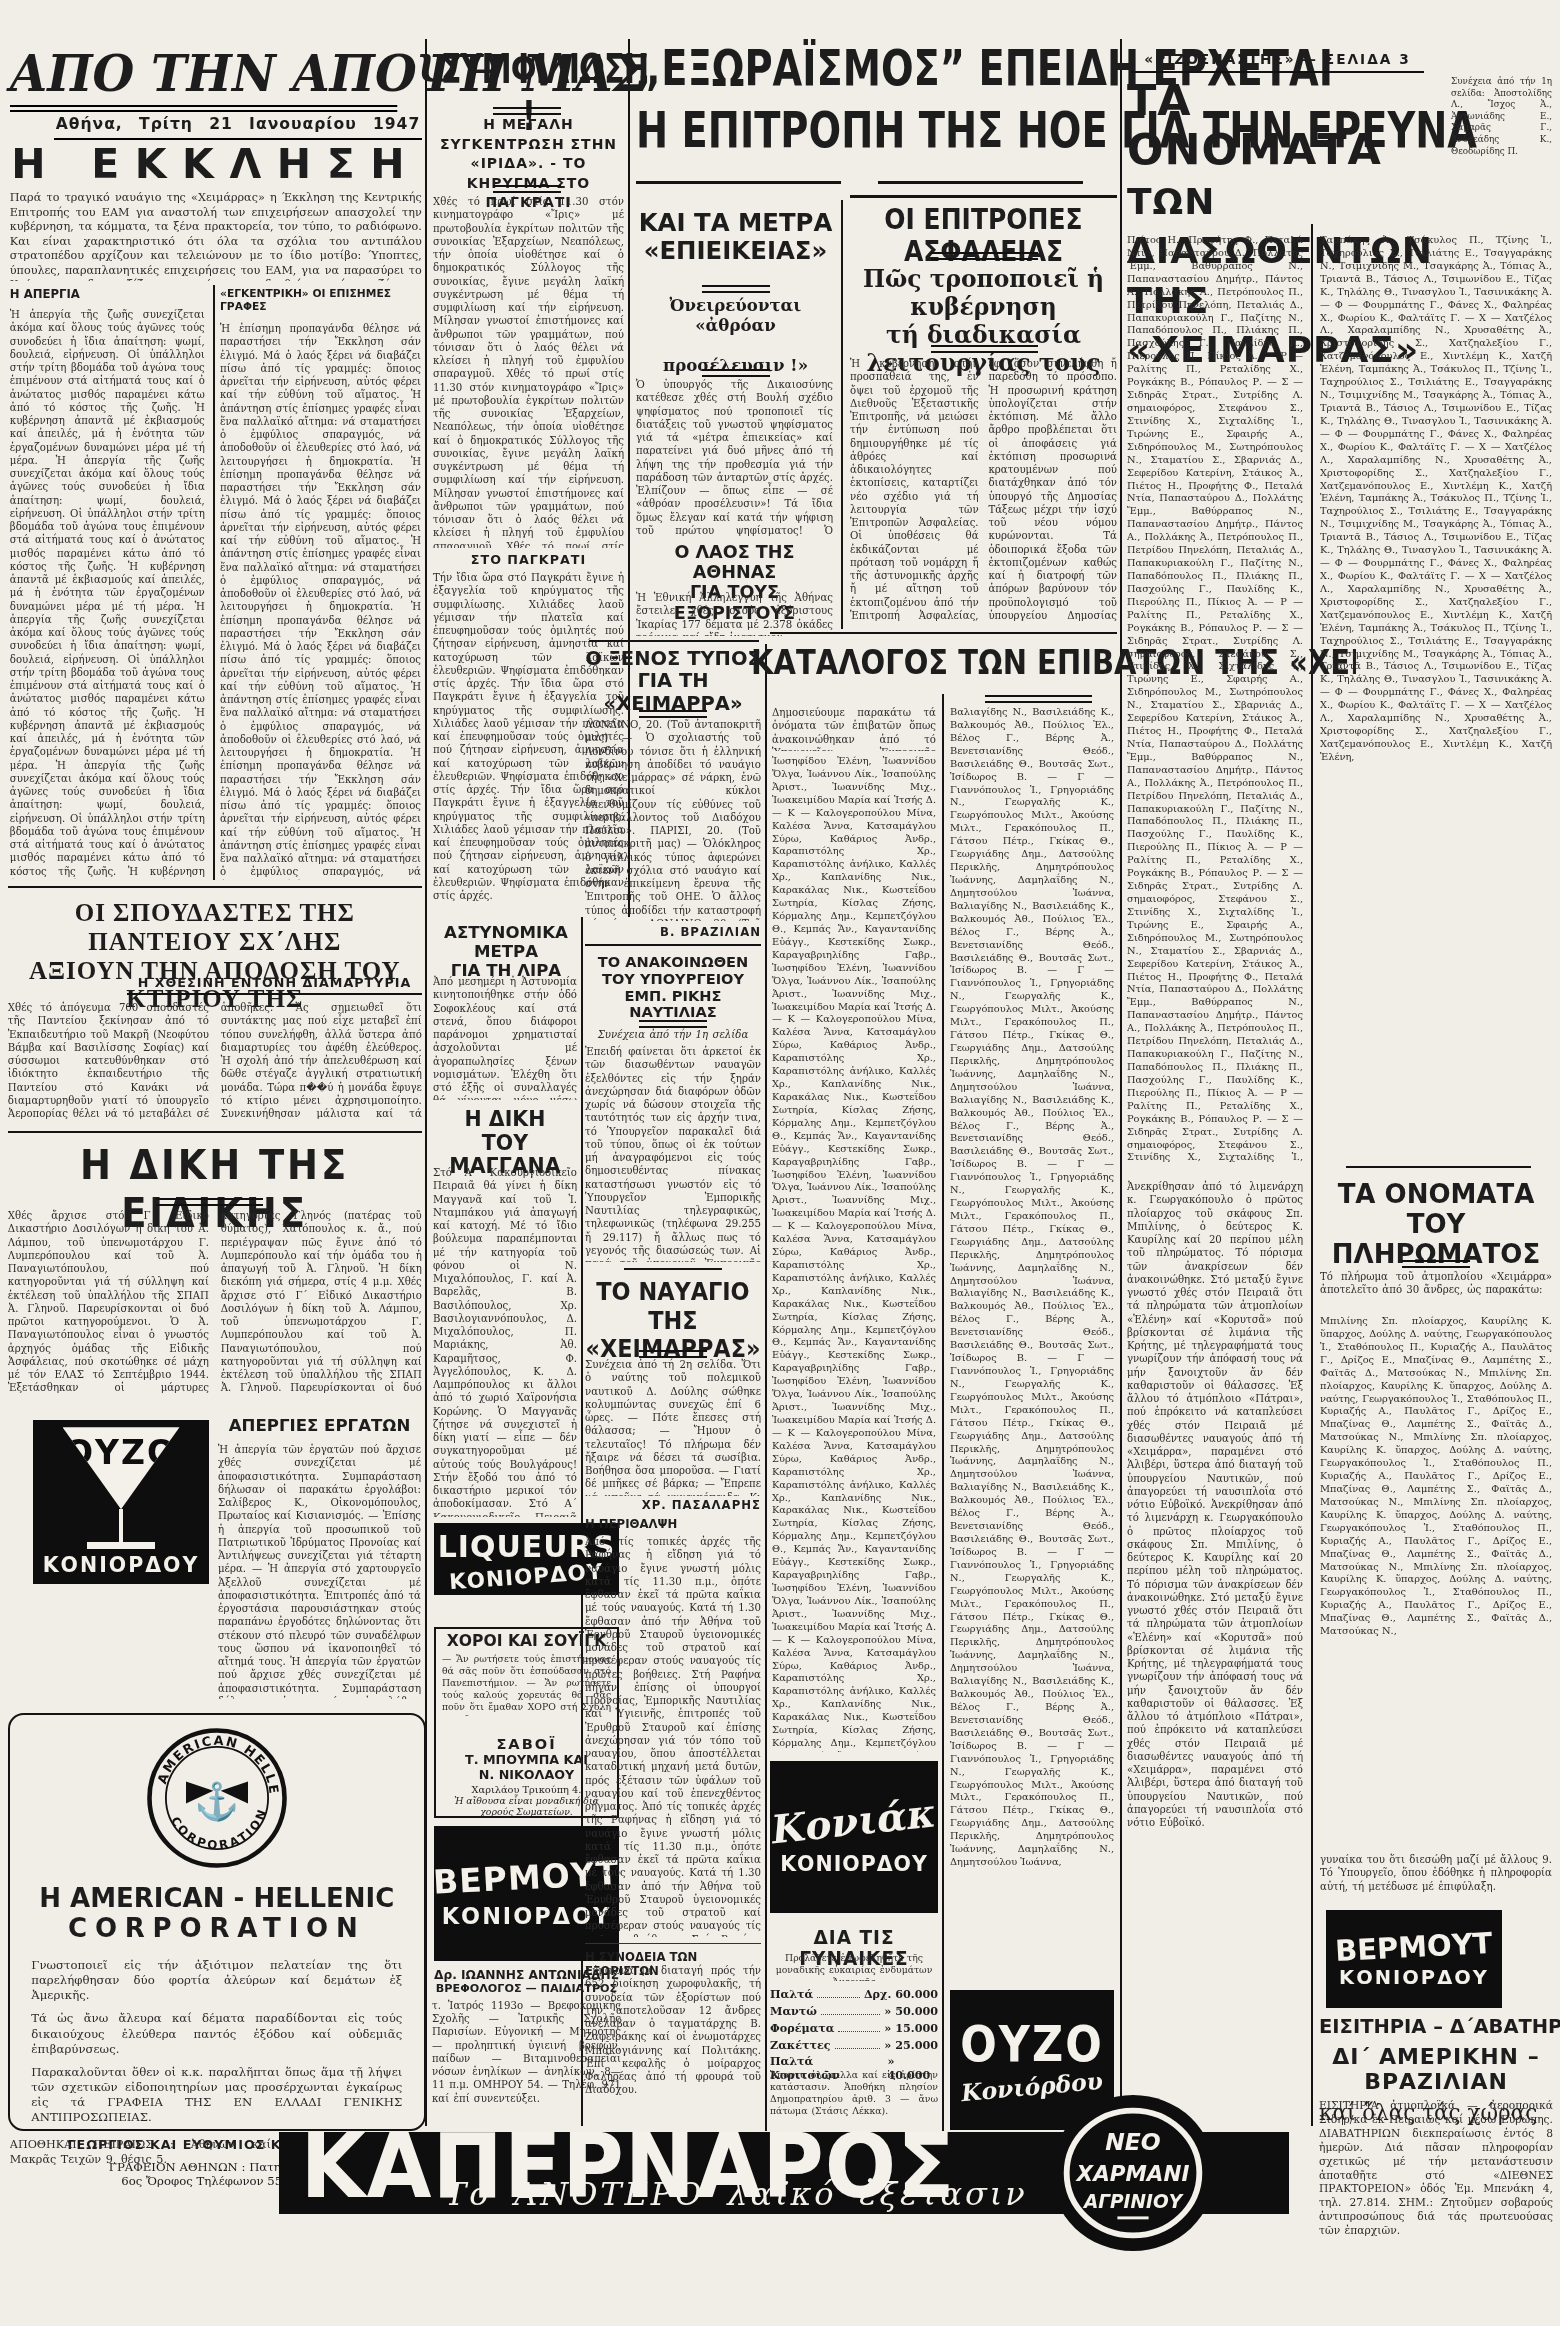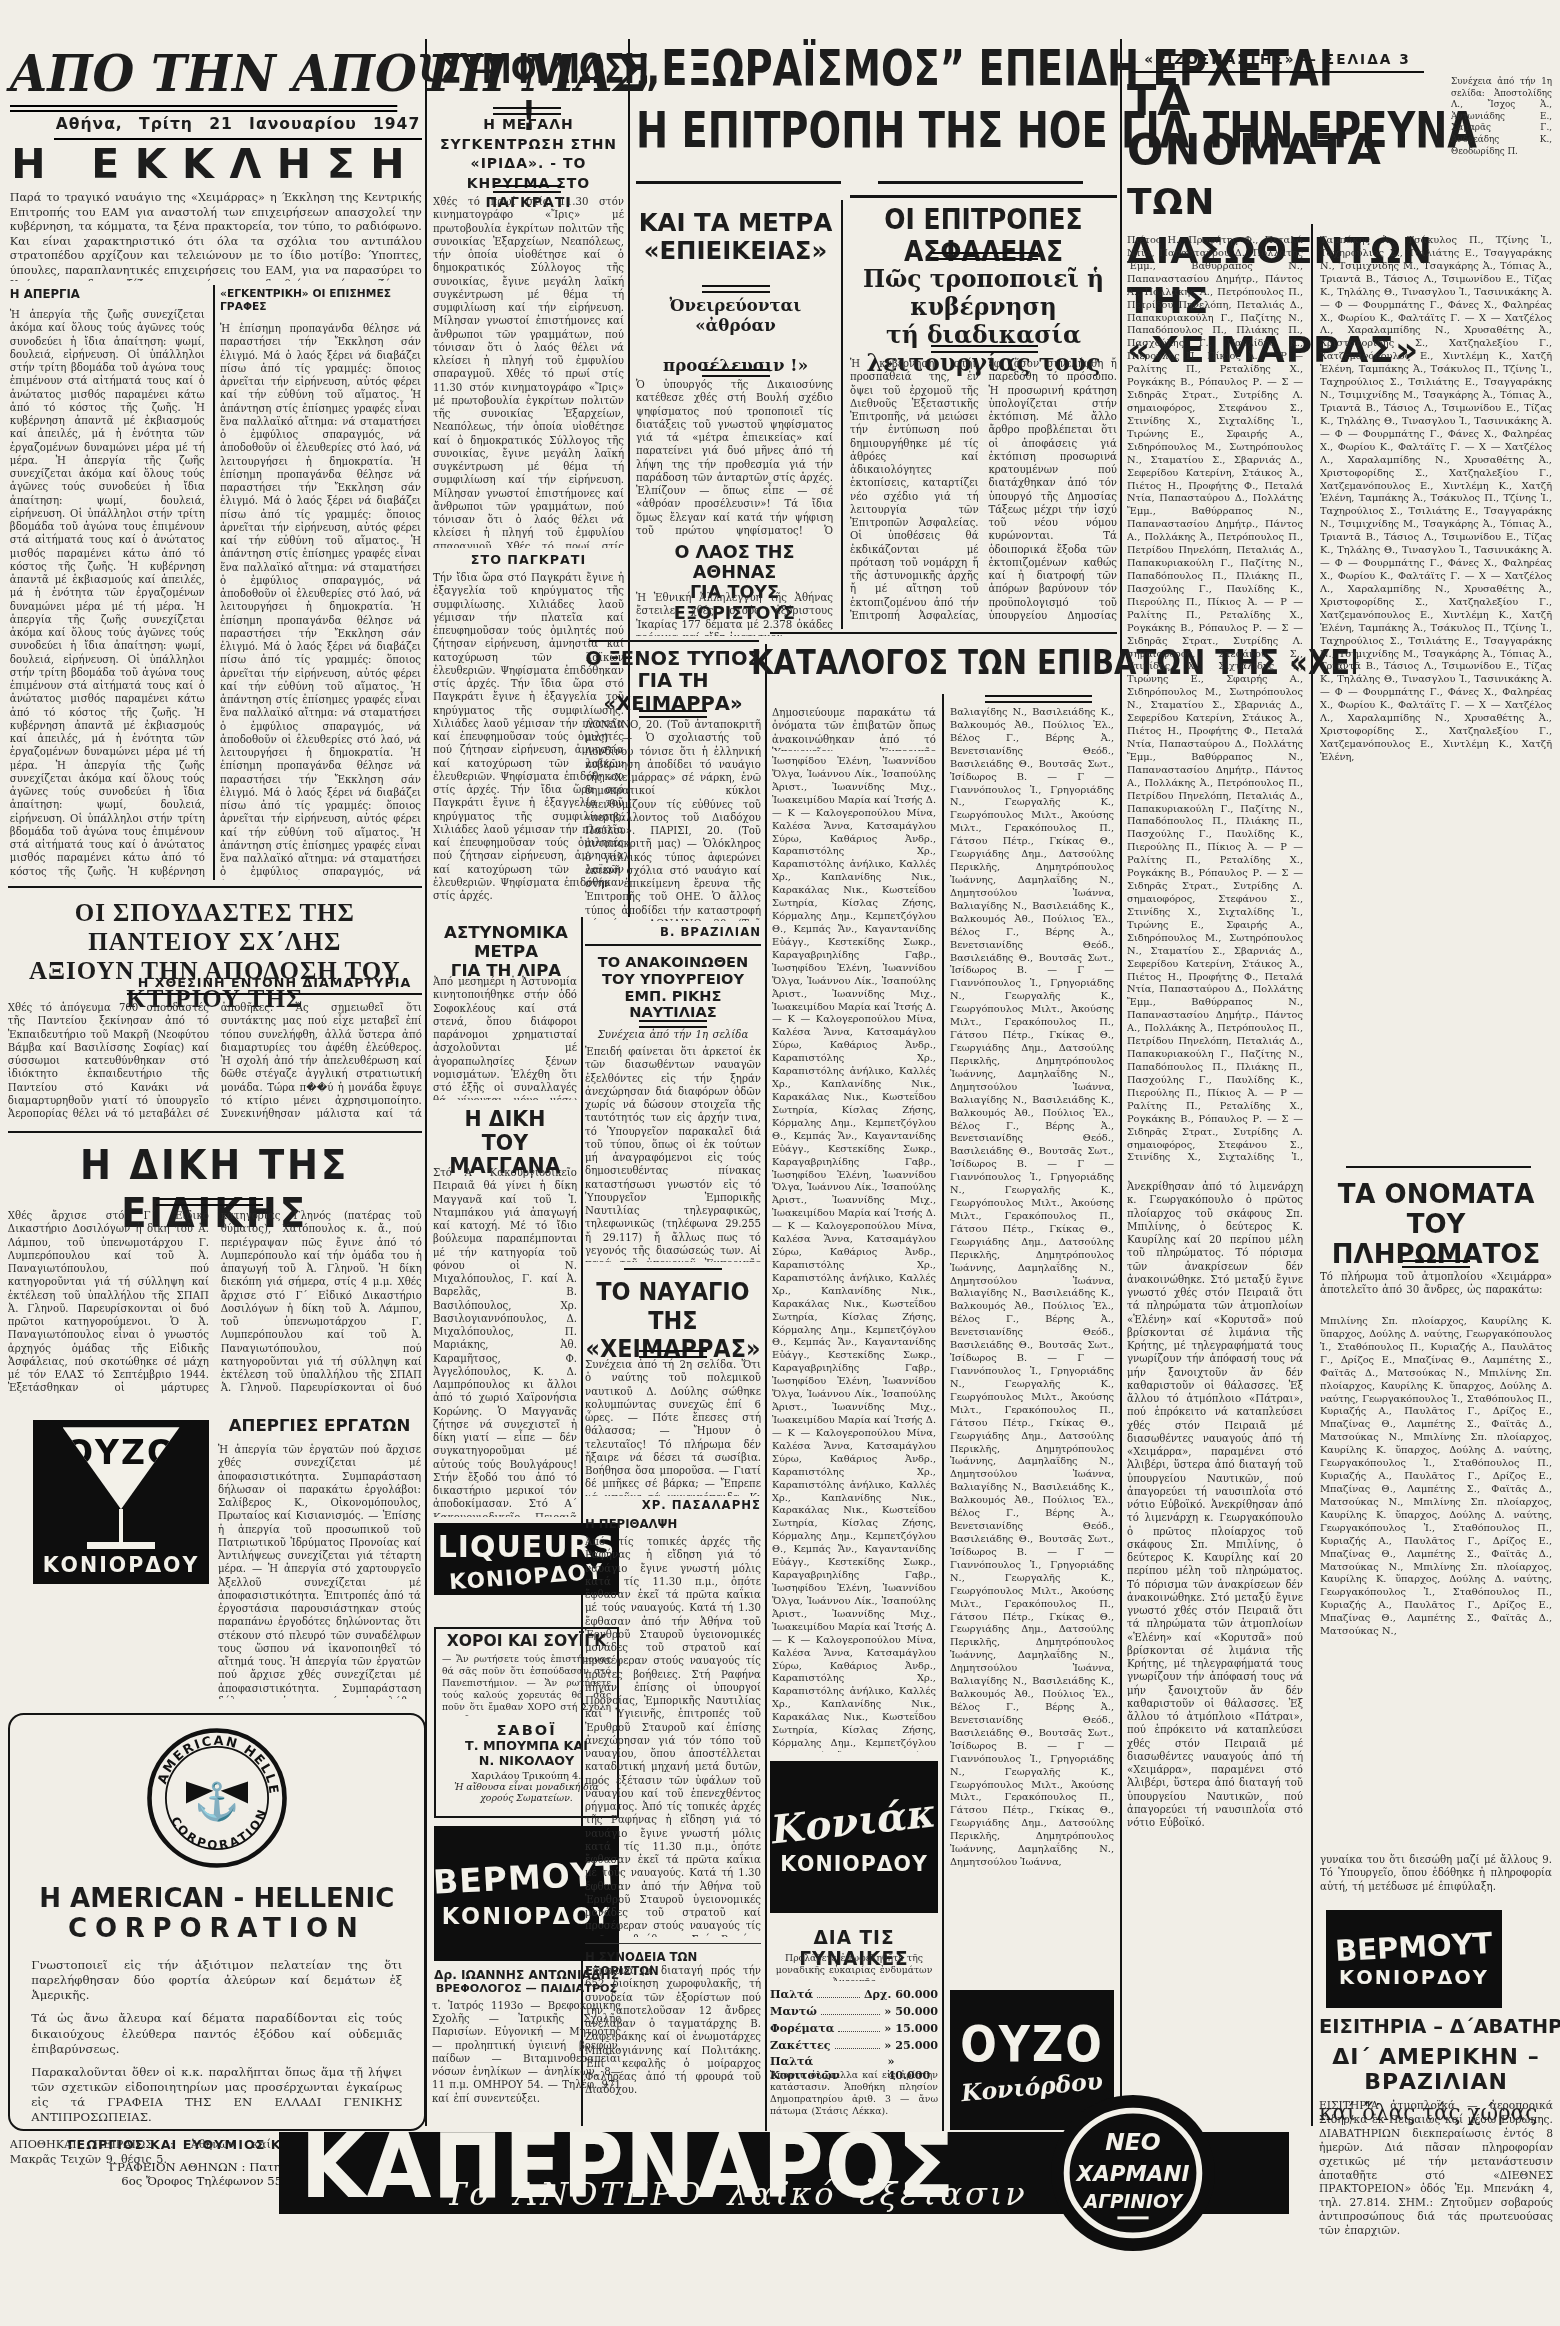--- a/index.html
+++ b/index.html
@@ -143,21 +143,21 @@
   <div class="abs bt" style="left:433px;top:1166px;width:144px;height:351px;">Στό Α΄ Κακουργιοδικεῖο Πειραιᾶ θά γίνει ἡ δίκη Μαγγανᾶ καί τοῦ Ἰ. Νταμπάκου γιά ἀπαγωγή καί κατοχή. Μέ τό ἴδιο βούλευμα παραπέμπονται μέ τήν κατηγορία τοῦ φόνου οἱ Ν. Μιχαλόπουλος, Γ. καί Ἀ. Βαρελᾶς, Β. Βασιλόπουλος, Χρ. Βασιλογιαννόπουλος, Δ. Μιχαλόπουλος, Π. Μαριάκης, Ἀθ. Καραμῆτσος, Φ. Ἀγγελόπουλος, Κ. Δ. Λαμπρόπουλος κι ἄλλοι ἀπό τό χωριό Χαϊρονήσια Κορώνης. Ὁ Μαγγανᾶς ζήτησε νά συνεχιστεῖ ἡ δίκη γιατί — εἶπε — δέν συγκατηγοροῦμαι μέ αὐτούς τούς Βουλγάρους! Στήν ἔξοδό του ἀπό τό δικαστήριο μερικοί τόν ἀποδοκίμασαν. Στό Α΄ Κακουργιοδικεῖο Πειραιᾶ θά γίνει ἡ δίκη Μαγγανᾶ καί τοῦ Ἰ. Νταμπάκου γιά ἀπαγωγή καί κατοχή. Μέ τό ἴδιο βούλευμα παραπέμπονται μέ τήν κατηγορία τοῦ φόνου οἱ Ν. Μιχαλόπουλος, Γ. καί Ἀ. Βαρελᾶς, Β. Βασιλόπουλος, Χρ. Βασιλογιαννόπουλος, Δ. Μιχαλόπουλος, Π. Μαριάκης, Ἀθ. Καραμῆτσος, Φ. Ἀγγελόπουλος, Κ. Δ. Λαμπρόπουλος κι ἄλλοι ἀπό τό χωριό Χαϊρονήσια Κορώνης. Ὁ Μαγγανᾶς ζήτησε νά συνεχιστεῖ ἡ δίκη γιατί — εἶπε — δέν συγκατηγοροῦμαι μέ αὐτούς τούς Βουλγάρους! Στήν ἔξοδό του ἀπό τό δικαστήριο μερικοί τόν ἀποδοκίμασαν. </div>
 
   <div class="abs adbox" style="left:434px;top:1523px;width:185px;height:72px;">
     <div class="sans b" style="font-size:30px;letter-spacing:1px;">LIQUEURS</div>
     <div class="sans b" style="font-size:21.5px;letter-spacing:1px;transform:rotate(-4deg);">ΚΟΝΙΟΡΔΟΥ</div>
   </div>
 
   <div class="abs" style="left:434px;top:1627px;width:185px;height:191px;border:2px solid #141414;padding:3.9px 5.9px;box-sizing:border-box;">
     <div class="h-sec" style="font-size:15.6px;">ΧΟΡΟΙ ΚΑΙ ΣΟΥΪΓΚ</div>
     <div class="bt" style="height:64px;font-size:9.3px;margin-top:2px;">— Ἄν ρωτήσετε τούς ἐπιστήμονας θά σᾶς ποῦν ὅτι ἐσπούδασαν στό Πανεπιστήμιον. — Ἄν ρωτήσετε τούς καλούς χορευτάς θά σᾶς ποῦν ὅτι ἔμαθαν ΧΟΡΟ στή Σχολή χοροῦ</div>
-    <div class="ctr sans b" style="font-size:14.6px;margin-top:4px;letter-spacing:2px;">ΣΑΒΟΪ</div>
+    <div class="ctr sans b" style="font-size:14.6px;margin-top:18px;letter-spacing:2px;">ΣΑΒΟΪ</div>
     <div class="ctr sans b" style="font-size:12.7px;">Τ. ΜΠΟΥΜΠΑ ΚΑΙ</div>
     <div class="ctr sans b" style="font-size:12.7px;">Ν. ΝΙΚΟΛΑΟΥ</div>
     <div class="ctr" style="font-size:9.8px;margin-top:2px;">Χαριλάου Τρικούπη 4.</div>
     <div class="ctr" style="font-size:9.3px;font-style:italic;">Ἡ αἴθουσα εἶναι μοναδική διά χορούς Σωματείων.</div>
   </div>
 
   <div class="abs adbox" style="left:434px;top:1826px;width:185px;height:135px;">
     <div class="sans b" style="font-size:33px;letter-spacing:1px;transform:rotate(-3deg);">ΒΕΡΜΟΥΤ</div>
     <div class="sans b" style="font-size:22.4px;letter-spacing:2px;margin-top:5.9px;">ΚΟΝΙΟΡΔΟΥ</div>
   </div>

